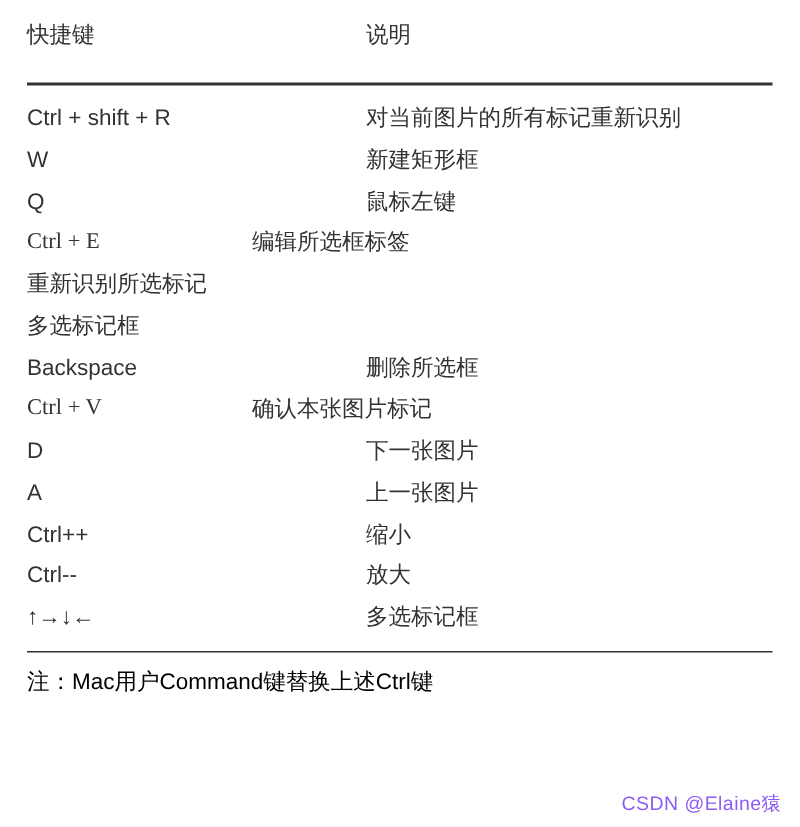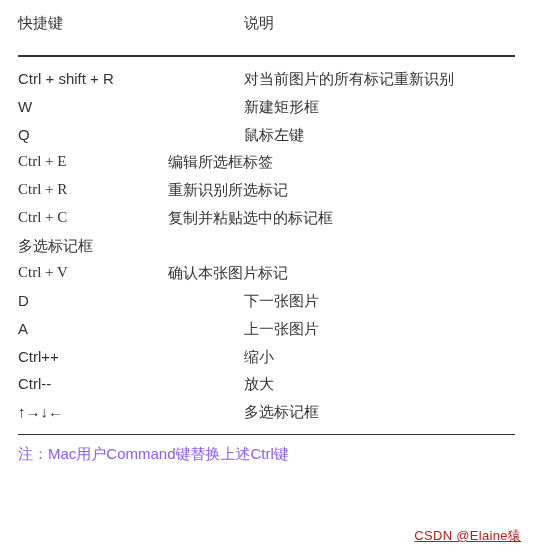--- a/index.html
+++ b/index.html
@@ -18,29 +18,28 @@
     .col-key-h { width: 226px; }
     .col-desc-h { flex: 1; }
     .hr { border: none; border-top: 2px solid #333; margin: 0 0 8px 0; }
     .hr-thin { border: none; border-top: 1.5px solid #333; margin: 8px 0 10px 0; }
     .rows { }
     .row { display: flex; line-height: 1.85; }
     .key { white-space: pre; }
     .key-w0 { width: 226px; }
     .key-w1 { width: 150px; font-family: Liberation Serif, serif; }
     .desc { flex: 1; }
-    .note { font-size: 15px; color: #8b5cf6; }
+    .note { font-size: 15px; color: #000000; }
     .watermark {
       position: absolute;
       right: 12px;
       bottom: 6px;
       font-size: 13px;
-      color: #b91c1c;
+      color: #8b5cf6;
       letter-spacing: 0.3px;
-      text-decoration: underline;
     }
   </style>
 </head>
 <body>
 
 <div class="tbl">
   <div class="thead">
     <div class="col-key-h">快捷键</div>
     <div class="col-desc-h">说明</div>
   </div>
@@ -56,29 +55,28 @@
       </div>
       <div class="row">
         <div class="key key-w0">Q</div>
         <div class="desc">鼠标左键</div>
       </div>
       <div class="row">
         <div class="key key-w1">Ctrl + E</div>
         <div class="desc">编辑所选框标签</div>
       </div>
       <div class="row">
-        <div class="key key-w1">Ctrl + R</div>
         <div class="desc">重新识别所选标记</div>
       </div>
       <div class="row">
-        <div class="key key-w1">Ctrl + C</div>
-        <div class="desc">复制并粘贴选中的标记框</div>
+        <div class="desc">多选标记框</div>
       </div>
       <div class="row">
-        <div class="desc">多选标记框</div>
+        <div class="key key-w0">Backspace</div>
+        <div class="desc">删除所选框</div>
       </div>
       <div class="row">
         <div class="key key-w1">Ctrl + V</div>
         <div class="desc">确认本张图片标记</div>
       </div>
       <div class="row">
         <div class="key key-w0">D</div>
         <div class="desc">下一张图片</div>
       </div>
       <div class="row">

